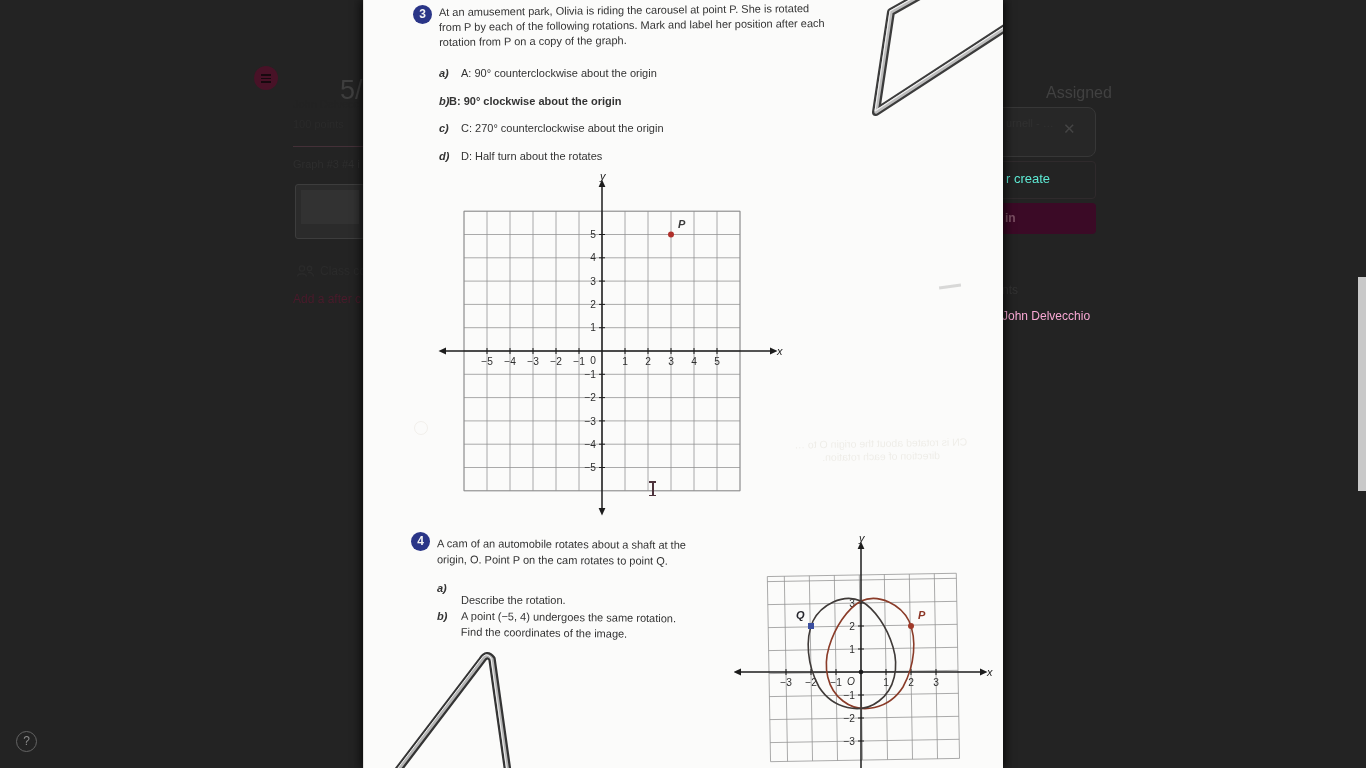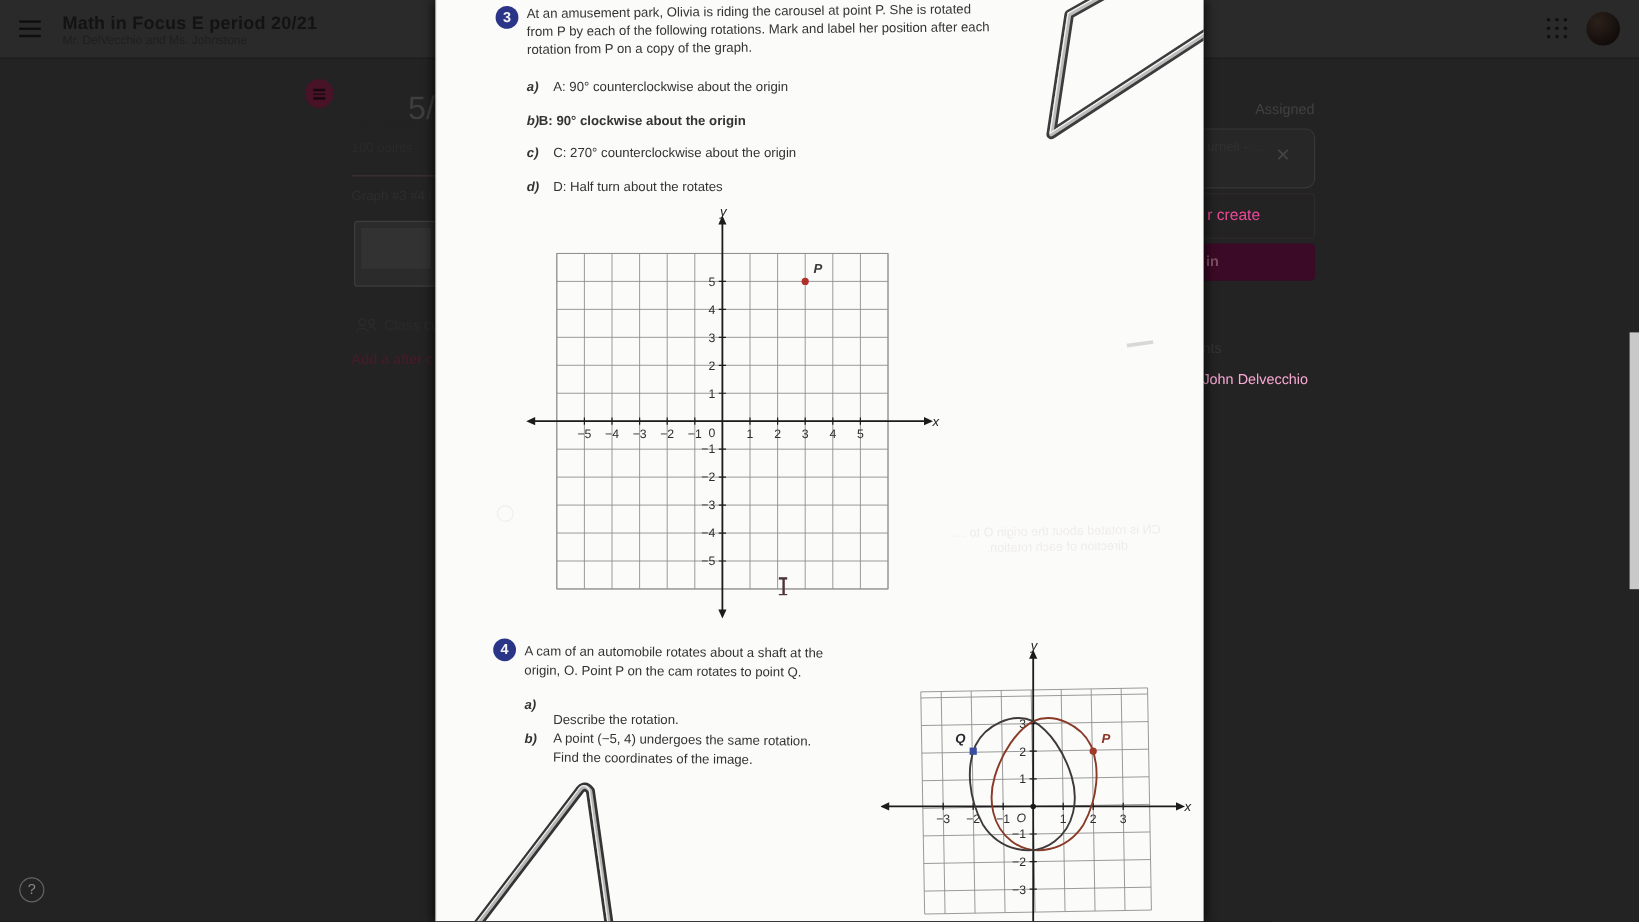--- a/index.html
+++ b/index.html
@@ -15,27 +15,27 @@
   .grid-dots i{width:3px;height:3px;border-radius:50%;background:#101010;}
   #avatar{width:28px;height:28px;border-radius:50%;background:radial-gradient(circle at 35% 30%,#2c211b,#120d0b 70%);}
   #assign-icon{width:24px;height:24px;border-radius:50%;background:#481227;}
   #assign-icon b{position:absolute;left:7px;width:10px;height:1.6px;background:#17090f;}
   #assign-title{font-size:27px;color:#3e3e3e;}
   .dimtext{color:#262626;font-size:11px;}
   #divider{width:70px;height:1px;background:#443038;}
   #thumb{width:68px;height:53px;border:1px solid #3d3d3d;border-radius:3px;background:#2b2b2b;}
   #thumb i{position:absolute;left:5px;top:5px;right:5px;bottom:14px;background:#323232;display:block;}
   .maroon-link{color:#4a1a2b;font-size:12px;}
-  #status-assigned{color:#414141;font-size:12px;text-align:center;}
+  #status-assigned{color:#414141;font-size:16px;text-align:center;}
   #attach-card{width:106px;height:48px;background:#272727;border:1px solid #373737;border-radius:8px;}
   #attach-card .t1{position:absolute;left:17px;top:9px;font-size:11px;color:#313131;}
   #attach-card .t2{position:absolute;left:17px;top:27px;font-size:9px;color:#2a2a2a;}
   #attach-close{position:absolute;left:74px;top:12px;font-size:15px;color:#454545;}
   #addcreate{width:106px;height:36px;border:1px solid #2f2a2c;border-radius:4px;}
-  #addcreate span{position:absolute;left:17px;top:9px;font-size:13px;color:#ec4899;}
+  #addcreate span{position:absolute;left:17px;top:9px;font-size:13px;color:#5eead4;}
   #turnin{width:108px;height:31px;background:#3b0a26;border-radius:4px;}
   #turnin span{position:absolute;left:17px;top:8px;font-size:12px;font-weight:700;color:#7b5063;}
   #scroll-thumb{width:8px;height:214px;background:#c9c9c9;}
   #help-btn{width:19px;height:19px;border:1.6px solid #646464;border-radius:50%;color:#8b8b8b;
             font-size:12px;line-height:19px;text-align:center;}
   
   #doc{left:363px;top:0;width:639px;height:768px;background:#fbfbfa;border-left:1px solid #e3e3e1;
        box-shadow:-3px 0 8px rgba(0,0,0,.55), 3px 0 8px rgba(0,0,0,.55);}
   .badge{width:19px;height:19px;border-radius:50%;background:#2a3587;color:#f4f4f4;font-weight:700;
          font-size:12px;text-align:center;line-height:19px;}
@@ -45,41 +45,20 @@
          white-space:nowrap;}
   .cursor-stem{position:absolute;left:4px;top:2px;width:1.6px;height:13px;background:#4e333c;}
   .cursor-cap{position:absolute;width:7px;height:1.6px;background:#4e333c;left:1.2px;}
   svg text{font-family:"Liberation Sans",sans-serif;}
 </style>
 </head>
 <body>
 
 <div id="stage">
 
-  <div class="abs" id="topbar">
-    <div class="abs hamburger" style="left:16px;top:17px;">
-      <span></span>
-        <span></span>
-        <span></span>
-    </div>
-    <div class="abs" id="course-title" style="left:52px;top:11px;">Math in Focus E period 20/21</div>
-    <div class="abs" id="course-sub" style="left:52px;top:29px;">Mr. DelVecchio and Ms. Johnstone</div>
-    <div class="abs grid-dots" style="left:1289px;top:15px;">
-      <i></i>
-        <i></i>
-        <i></i>
-        <i></i>
-        <i></i>
-        <i></i>
-        <i></i>
-        <i></i>
-        <i></i>
-    </div>
-    <div class="abs" id="avatar" style="left:1322px;top:10px;"></div>
-  </div>
 
   <div class="abs" id="assign-icon" style="left:254px;top:66px;">
     <b style="top:8px;"></b>
       <b style="top:11.5px;"></b>
       <b style="top:15px;"></b>
   </div>
   <div class="abs" id="assign-title" style="left:292px;top:75px;margin-left:48px;">5/26/2</div>
   <div class="abs dimtext" style="left:293px;top:98px;color:#232323;">John Delvecch</div>
   <div class="abs dimtext" style="left:293px;top:118px;color:#2a2a2a;">100 points</div>
   <div class="abs" id="divider" style="left:293px;top:146px;"></div>

